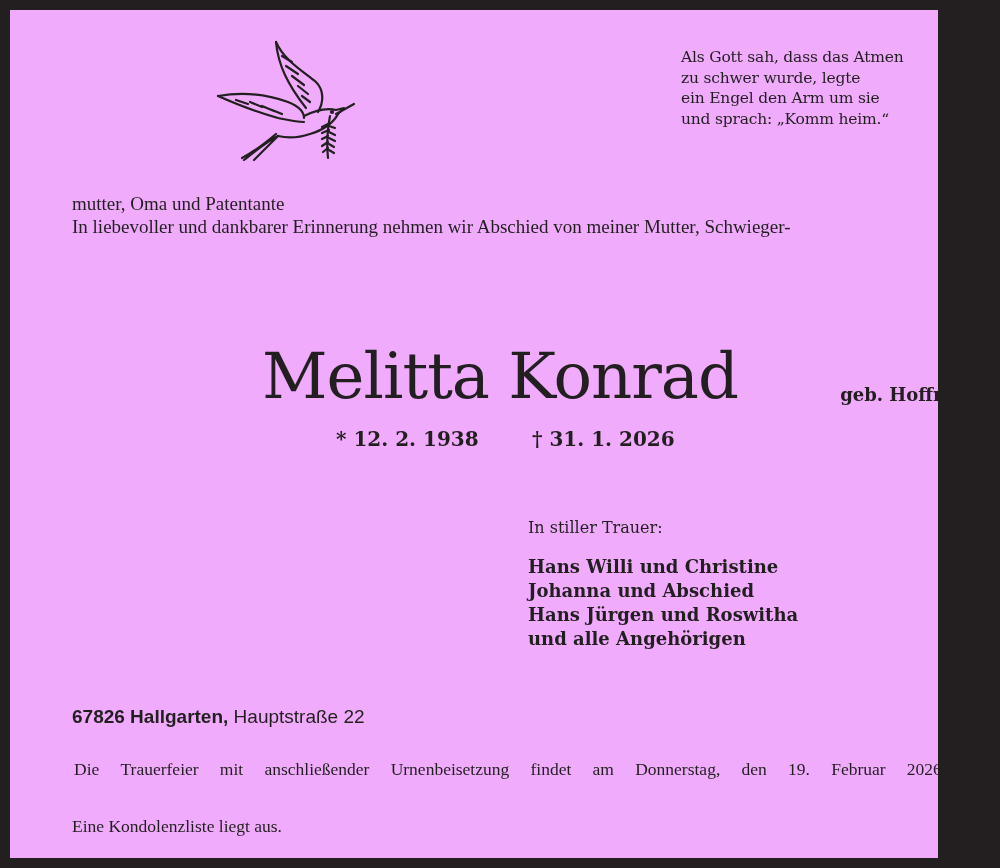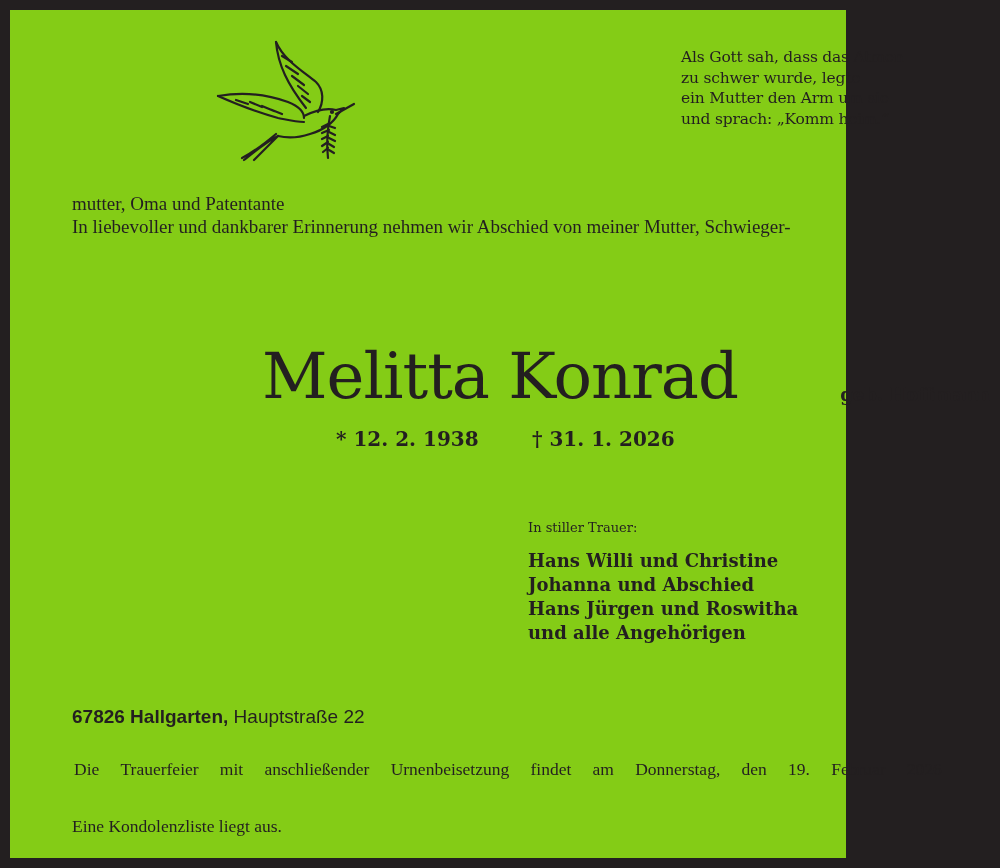--- a/index.html
+++ b/index.html
@@ -7,22 +7,22 @@
       width: 1000px; height: 868px;
       background: #231f20;
       position: relative;
       overflow: hidden;
       font-family: "DejaVu Serif", "Liberation Serif", serif;
       color: #231f20;
     }
     .sheet {
       position: absolute;
       left: 10px; top: 10px;
-      width: 836px; height: 848px;
-      background: #84cc16;
+      width: 928px; height: 848px;
+      background: #f0abfc;
     }
     .abs { position: absolute; }
     .dove {
       left: 196px; top: 20px;
       width: 150px; height: 135px;
     }
     .poem {
       left: 671px; top: 37px;
       font-size: 15.5px;
       line-height: 20.5px;
@@ -61,23 +61,23 @@
       font-size: 20px;
       font-weight: bold;
       line-height: 28px;
     }
     .dates .birth { position: absolute; left: 326px; white-space: nowrap; text-align: center; }
     .dates .death { position: absolute; left: 522px; white-space: nowrap; }
     .mourn {
       left: 518px; top: 505px;
     }
     .mourn .label {
-      font-size: 13px;
+      font-size: 16px;
       line-height: 26px;
-      margin-bottom: 8px;
+      margin-bottom: 14px;
       white-space: nowrap;
     }
     .mourn .names div {
       font-size: 18px;
       font-weight: bold;
       line-height: 24px;
       white-space: nowrap;
     }
     .address {
       left: 62px; top: 694px;
@@ -129,21 +129,21 @@
       <path d="M130 84 L148 74"></path>
       <path d="M124 86 C122 96, 120 110, 122 128"></path>
       <path d="M122 94 l-6 3 M123 100 l-7 3 M122 106 l-6 3 M122 112 l-6 4 M122 118 l-5 4"></path>
       <path d="M123 96 l6 2 M123 102 l6 3 M123 108 l6 3 M123 114 l5 3 M123 120 l5 3"></path>
     </g>
   </svg>
 
   <div class="abs poem">
     <div>Als Gott sah, dass das Atmen</div>
     <div>zu schwer wurde, legte</div>
-    <div>ein Mutter den Arm um sie</div>
+    <div>ein Engel den Arm um sie</div>
     <div>und sprach: „Komm heim.“</div>
   </div>
 
   <div class="abs intro">
     <div>mutter, Oma und Patentante</div>
     <div>In liebevoller und dankbarer Erinnerung nehmen wir Abschied von meiner Mutter, Schwieger-</div>
   </div>
 
   <div class="abs name">Melitta Konrad</div>
 

